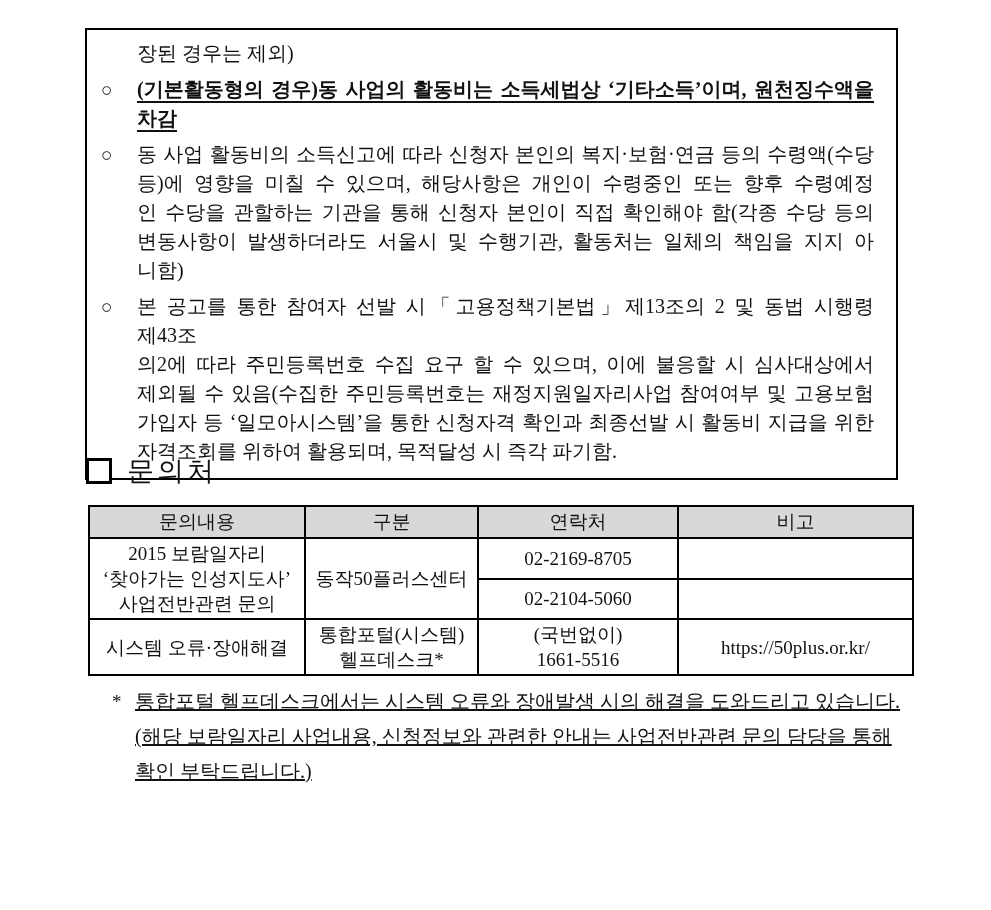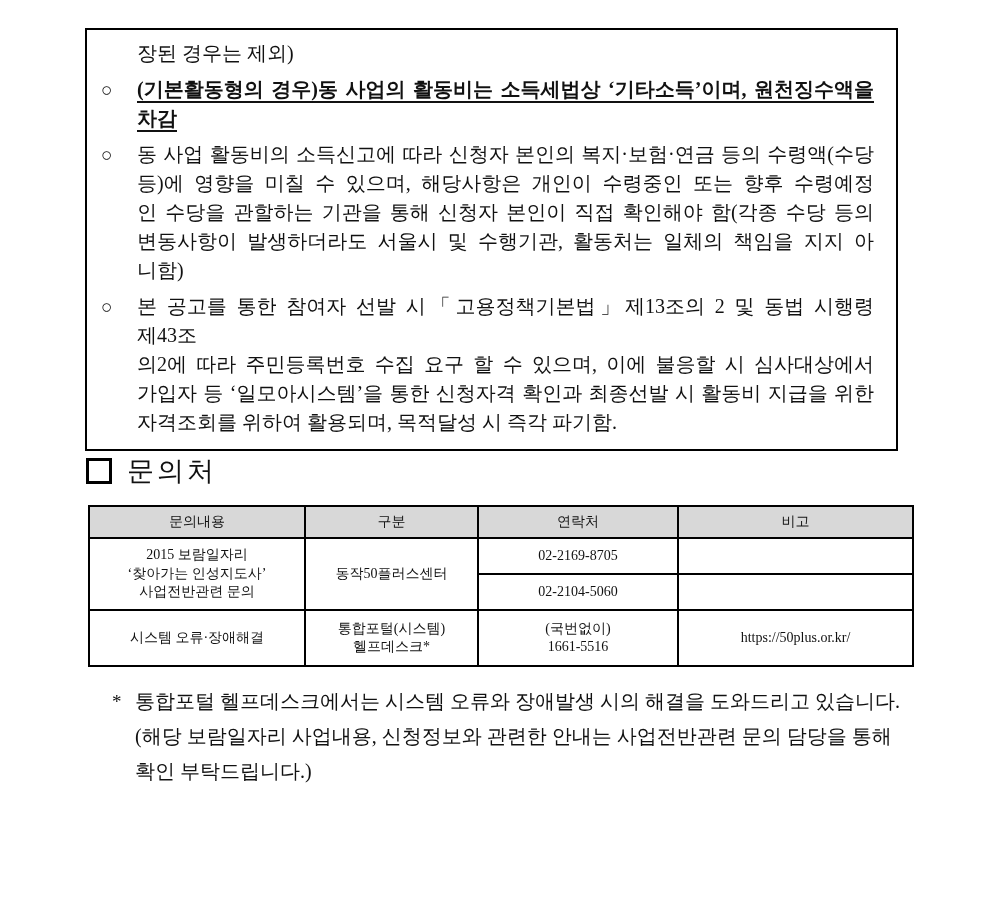--- a/index.html
+++ b/index.html
@@ -77,21 +77,21 @@
     letter-spacing: 3px;
   }
 
   
   table.contact {
     position: absolute;
     left: 88px; top: 505px;
     width: 824px;
     border-collapse: collapse;
     table-layout: fixed;
-    font-size: 14px;
+    font-size: 19px;
   }
   table.contact th, table.contact td {
     border: 2px solid #000000;
     text-align: center;
     vertical-align: middle;
     padding: 2px 4px;
     line-height: 1.32;
     word-break: keep-all;
   }
   table.contact th {
@@ -110,21 +110,21 @@
     width: 812px;
     display: flex;
     font-size: 20px;
     line-height: 35px;
     word-break: keep-all;
   }
   .fn-marker {
     flex: 0 0 23px;
     font-size: 19px;
   }
-  .fn-lines { flex: 1 1 auto; }
+  .fn-lines { flex: 1 1 auto; text-decoration: underline; }
   .fn-line { text-align: left; }
 </style>
 </head>
 <body>
 
 <div class="page">
 
   <section class="notice-box">
     <div class="cont-line">장된 경우는 제외)</div>
     <div id="bullets">
@@ -142,20 +142,21 @@
             <div class="bline">인 수당을 관할하는 기관을 통해 신청자 본인이 직접 확인해야 함(각종 수당 등의</div>
             <div class="bline">변동사항이 발생하더라도 서울시 및 수행기관, 활동처는 일체의 책임을 지지 아</div>
             <div class="bline last">니함)</div>
           </div>
         </div>
         <div class="bullet">
           <span class="marker">○</span>
           <div class="bullet-body">
             <div class="bline">본 공고를 통한 참여자 선발 시「고용정책기본법」제13조의 2 및 동법 시행령 제43조</div>
             <div class="bline">의2에 따라 주민등록번호 수집 요구 할 수 있으며, 이에 불응할 시 심사대상에서</div>
+            <div class="bline">제외될 수 있음(수집한 주민등록번호는 재정지원일자리사업 참여여부 및 고용보험</div>
             <div class="bline">가입자 등 ‘일모아시스템’을 통한 신청자격 확인과 최종선발 시 활동비 지급을 위한</div>
             <div class="bline last">자격조회를 위하여 활용되며, 목적달성 시 즉각 파기함.</div>
           </div>
         </div>
       </div>
   </section>
 
   <div class="sec-header">
     <span class="sq-icon"></span>
     <span class="sec-title">문의처</span>

